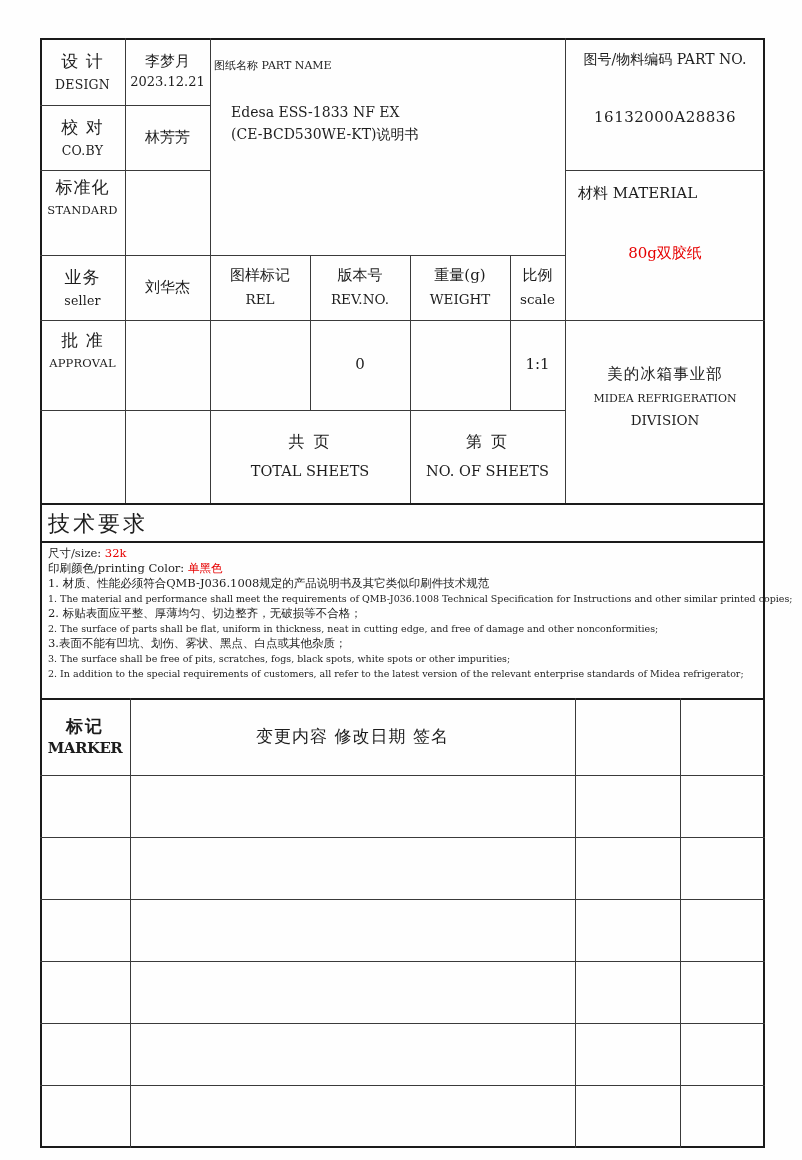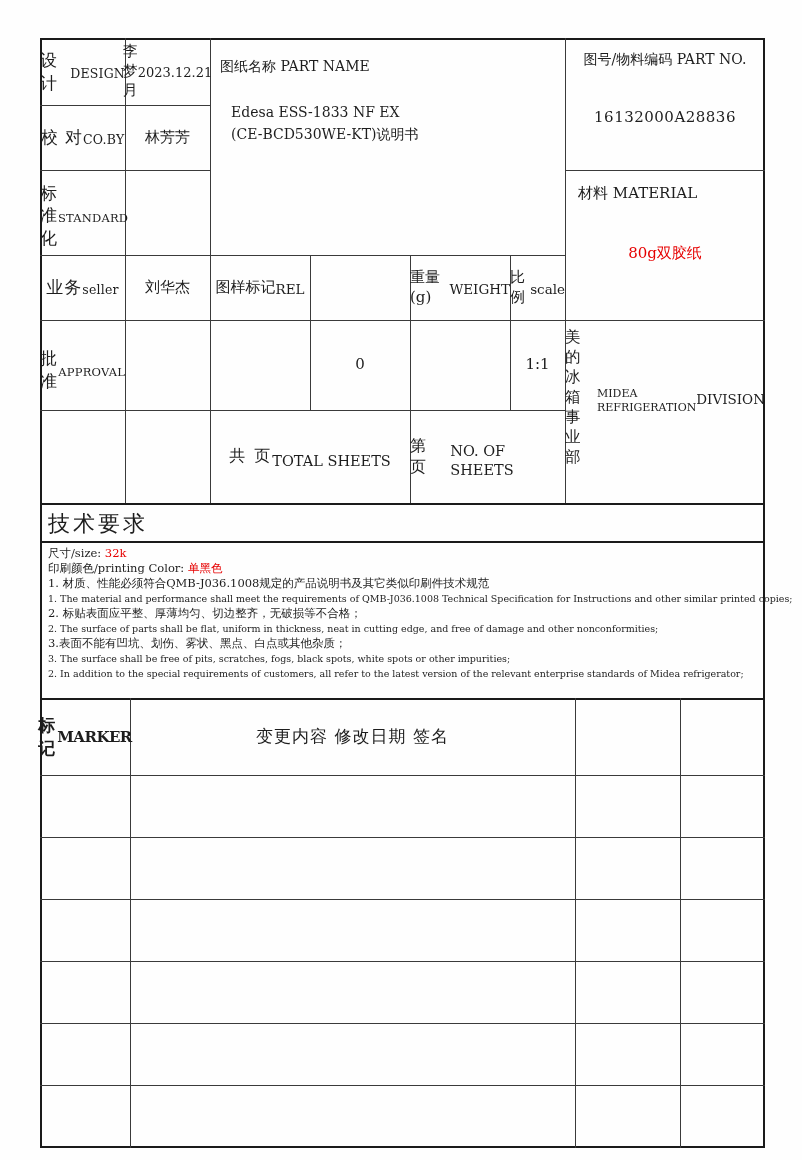--- a/index.html
+++ b/index.html
@@ -2,21 +2,21 @@
 <html><head>
 <meta charset="utf-8">
 <style>
   *{margin:0;padding:0;box-sizing:border-box}
   html,body{background:#ffffff}
   .page{position:relative;width:802px;height:1160px;background:#fefefe;font-family:"DejaVu Serif","Liberation Serif",serif;color:#1d1d1d;overflow:hidden}
   .frame{position:absolute;left:40px;top:38px;width:725px;height:1110px;border:2px solid #1a1a1a}
   .hl{position:absolute;height:1px;background:#3a3a3a}
   .hl.thick{height:2px;background:#1a1a1a}
   .vl{position:absolute;width:1px;background:#3a3a3a}
-  .cell{position:absolute;display:flex;flex-direction:row;align-items:center;justify-content:center;text-align:left;line-height:1.3}
+  .cell{position:absolute;display:flex;flex-direction:column;align-items:center;justify-content:center;text-align:left;line-height:1.3}
   .cell.top{justify-content:flex-start}
   .abs{position:absolute}
   .zh-lg{font-size:17px;letter-spacing:1px}
   .en-sm{font-size:12.5px;margin-top:5px;letter-spacing:0.2px}
   .name{font-size:15px}
   .date{font-size:13px;margin-top:3px}
   .hdr-zh{font-size:15px}
   .hdr-en{font-size:13.5px;margin-top:5px}
   .val{font-size:15px}
   .red{color:#e60000}
@@ -81,39 +81,43 @@
   </div>
   <div class="cell" style="left:125px;top:255px;width:85px;height:65px">
     <span class="name">刘华杰</span>
   </div>
 
   <div class="cell top" style="left:40px;top:320px;width:85px;height:90px;padding-top:9px">
     <span class="zh-lg">批 准</span>
     <span class="en-sm" style="font-size:11.5px">APPROVAL</span>
   </div>
 
-  <span class="abs" style="left:220px;top:58px;font-size:14px">图纸名称 PART NAME</span>
+  <span class="abs" style="left:214px;top:58px;font-size:11px">图纸名称 PART NAME</span>
   <span class="abs" style="left:231px;top:104px;font-size:14px">Edesa ESS-1833 NF EX</span>
   <span class="abs" style="left:231px;top:126px;font-size:14px">(CE-BCD530WE-KT)说明书</span>
 
   <div class="cell" style="left:565px;top:44px;width:200px;height:30px">
     <span style="font-size:14px">图号/物料编码 PART NO.</span>
   </div>
   <div class="cell" style="left:565px;top:98px;width:200px;height:40px">
     <span style="font-size:15px;letter-spacing:0.5px">16132000A28836</span>
   </div>
 
   <span class="abs" style="left:578px;top:184px;font-size:15px">材料 MATERIAL</span>
   <div class="cell" style="left:565px;top:240px;width:200px;height:28px">
     <span class="red" style="font-size:15px">80g双胶纸</span>
   </div>
 
   <div class="cell" style="left:210px;top:255px;width:100px;height:65px">
     <span class="hdr-zh">图样标记</span>
     <span class="hdr-en">REL</span>
+  </div>
+  <div class="cell" style="left:310px;top:255px;width:100px;height:65px">
+    <span class="hdr-zh">版本号</span>
+    <span class="hdr-en">REV.NO.</span>
   </div>
   <div class="cell" style="left:410px;top:255px;width:100px;height:65px">
     <span class="hdr-zh">重量(g)</span>
     <span class="hdr-en">WEIGHT</span>
   </div>
   <div class="cell" style="left:510px;top:255px;width:55px;height:65px">
     <span class="hdr-zh">比例</span>
     <span class="hdr-en">scale</span>
   </div>
 

